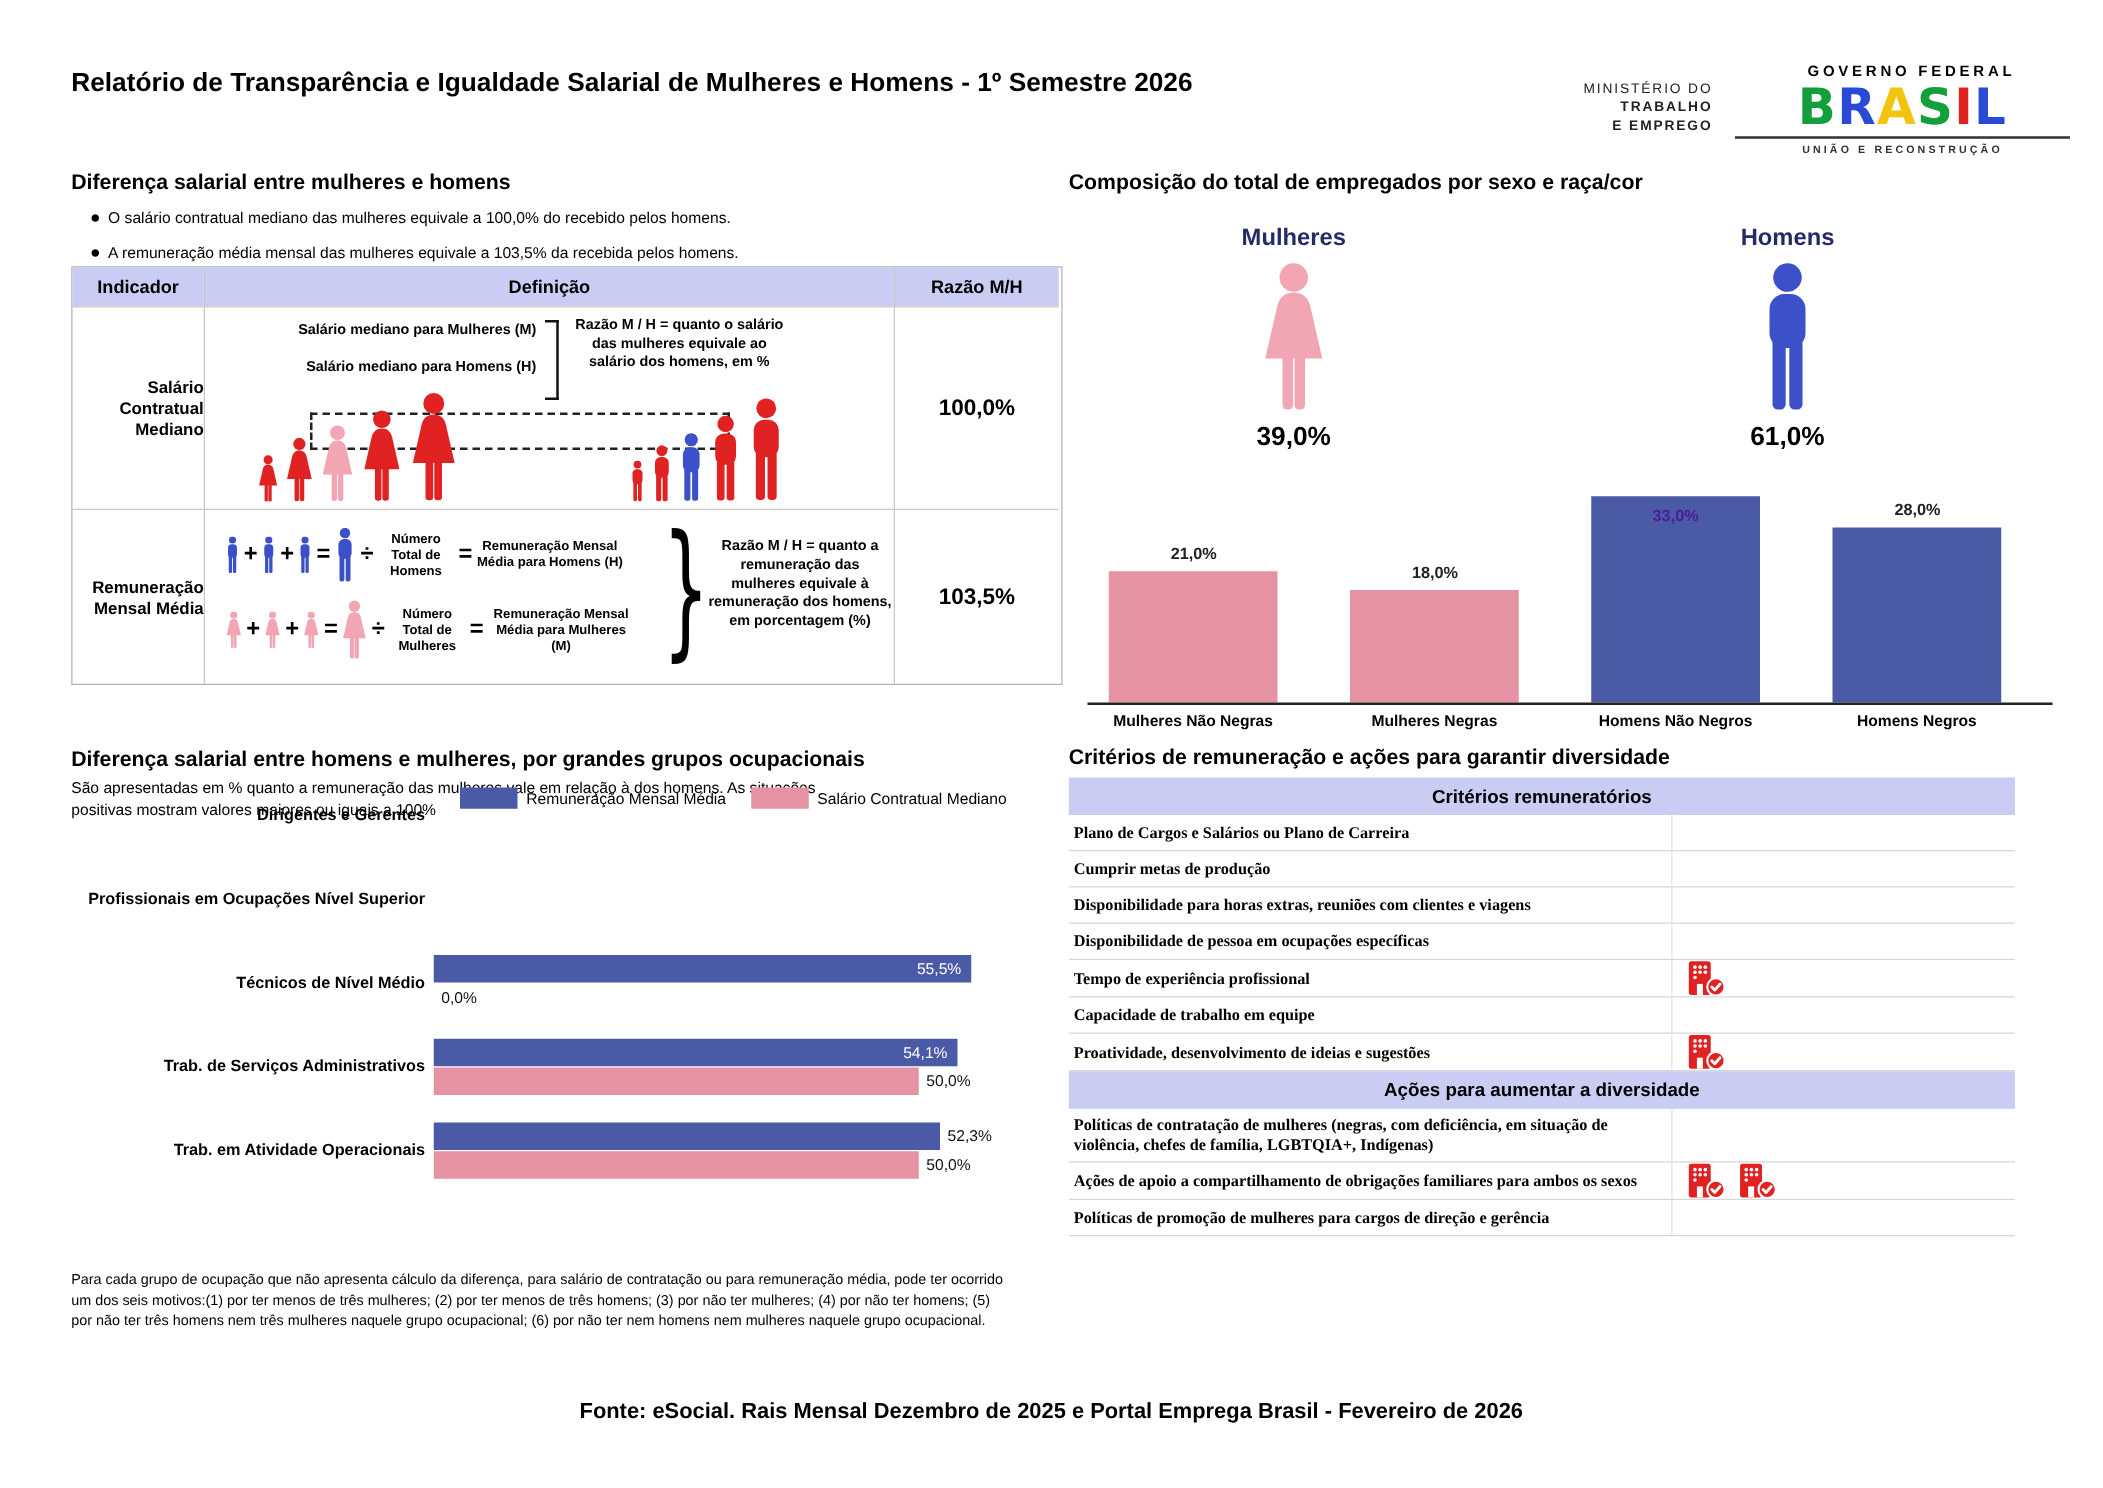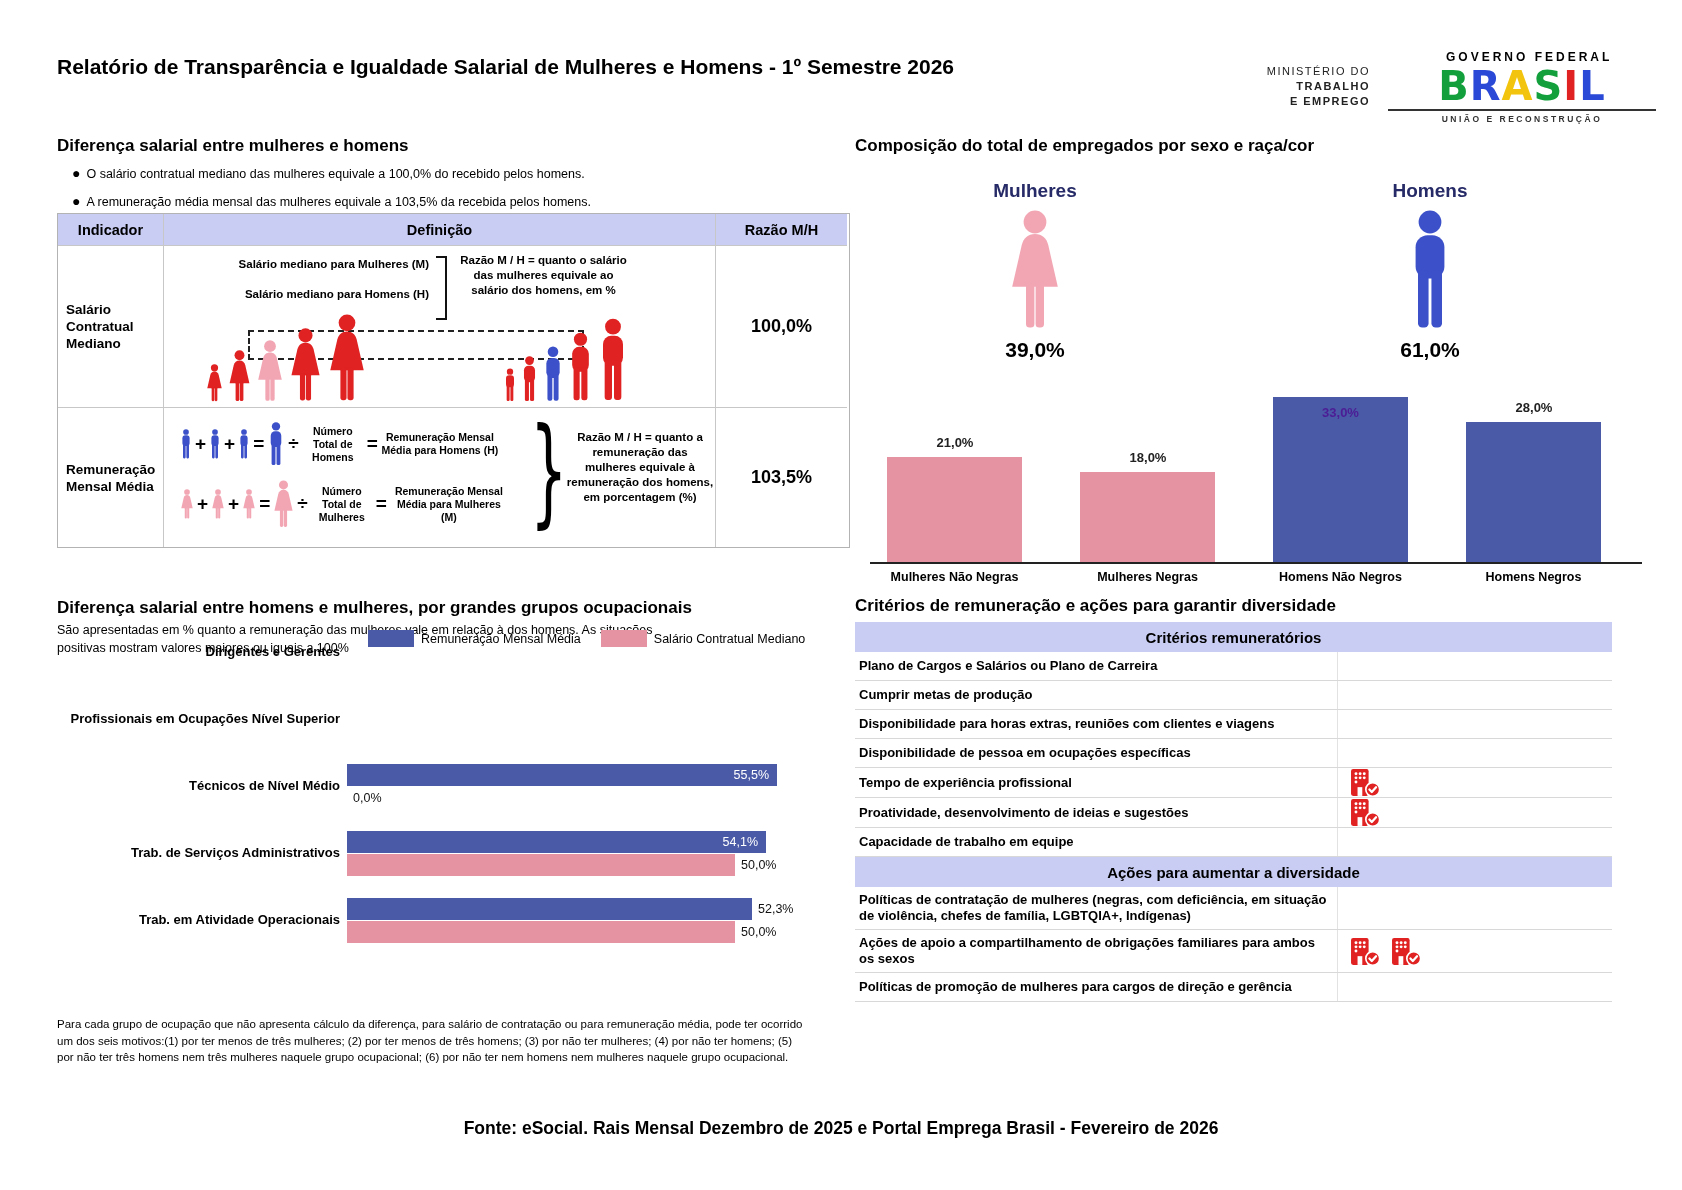--- a/index.html
+++ b/index.html
@@ -19,21 +19,21 @@
               font-weight:600;letter-spacing:2.5px;color:#333;}
   
   .h2{font-size:17px;font-weight:bold;}
   
   .bullets{left:72px;top:160px;font-size:12.5px;line-height:27px;}
   .bullets .dot{font-size:14px;margin-right:6px;}
   
   .ind-table{left:57px;top:213px;width:791px;border:1px solid #b3b3b3;background:#fff;}
   .tr{display:grid;grid-template-columns:105px 552px 132px;}
   .td{border-left:1px solid #c7c7c7;border-top:1px solid #c7c7c7;position:relative;}
-  .tr .td:first-child{border-left:none;}
+  .tr .td:first-child{border-left:none;text-align:right;}
   .tr.head .td{border-top:none;background:#c9cdf4;height:31px;display:flex;align-items:center;
                justify-content:center;font-weight:bold;font-size:14.5px;}
   .cell-ind{display:flex;align-items:center;padding-left:8px;font-weight:bold;font-size:13.5px;line-height:17px;}
   .cell-ratio{display:flex;align-items:center;justify-content:center;font-weight:bold;font-size:18px;}
   .r1{height:162px;} .r2{height:140px;}
   .deflbl{position:absolute;left:55px;width:210px;text-align:right;font-weight:bold;font-size:11.5px;}
   .bracket{position:absolute;left:272px;top:10px;width:9px;height:60px;
            border-top:2px solid #111;border-right:2px solid #111;border-bottom:2px solid #111;}
   .defnote{position:absolute;font-weight:bold;font-size:11.5px;line-height:15px;text-align:center;}
   .pgroup{position:absolute;bottom:5px;display:flex;align-items:flex-end;gap:5px;}
@@ -64,21 +64,21 @@
   .comp-bars{left:870px;top:393px;width:772px;height:200px;}
   .cbar{position:absolute;width:135px;}
   .cbar-lab{position:absolute;width:175px;text-align:center;font-size:13px;font-weight:bold;color:#222;}
   .cbar-lab.inside{color:#4c1d95;width:135px;}
   .caxis{position:absolute;left:0;top:169px;width:772px;height:2px;background:#222;}
   .ccat{position:absolute;top:177px;width:190px;text-align:center;font-weight:bold;font-size:12.5px;}
   
   .crit-table{left:855px;top:622px;width:757px;}
   .crit-head{background:#c9cdf4;height:30px;display:flex;align-items:center;justify-content:center;
              font-weight:bold;font-size:15px;}
-  .crit-row{display:flex;align-items:center;border-bottom:1px solid #d8d8d8;min-height:28px;}
+  .crit-row{display:flex;align-items:center;border-bottom:1px solid #d8d8d8;min-height:28px;font-family:Liberation Serif, serif;}
   .crit-lbl{width:468px;padding:5px 10px 5px 4px;font-weight:bold;font-size:13px;line-height:16px;}
   .crit-icons{flex:1;align-self:stretch;border-left:1px solid #e2e2e2;display:flex;align-items:center;
               gap:10px;padding-left:12px;}
   
   .footer{left:0;top:1118px;width:1682px;text-align:center;font-size:17.5px;font-weight:bold;}
 </style>
 </head>
 <body>
 
 <svg width="0" height="0" style="position:absolute" aria-hidden="true">
@@ -332,30 +332,30 @@
       </div>
       <div class="crit-row">
         <div class="crit-lbl">Tempo de experiência profissional</div>
         <div class="crit-icons">
           <svg width="31" height="29" style="color: rgb(224, 34, 34);">
             <use href="#bcheck" xlink:href="#bcheck"></use>
           </svg>
         </div>
       </div>
       <div class="crit-row">
+        <div class="crit-lbl">Capacidade de trabalho em equipe</div>
+        <div class="crit-icons"></div>
+      </div>
+      <div class="crit-row">
         <div class="crit-lbl">Proatividade, desenvolvimento de ideias e sugestões</div>
         <div class="crit-icons">
           <svg width="31" height="29" style="color: rgb(224, 34, 34);">
             <use href="#bcheck" xlink:href="#bcheck"></use>
           </svg>
         </div>
-      </div>
-      <div class="crit-row">
-        <div class="crit-lbl">Capacidade de trabalho em equipe</div>
-        <div class="crit-icons"></div>
       </div>
       <div class="crit-head">Ações para aumentar a diversidade</div>
       <div class="crit-row">
         <div class="crit-lbl">Políticas de contratação de mulheres (negras, com deficiência, em situação de violência, chefes de família, LGBTQIA+, Indígenas)</div>
         <div class="crit-icons"></div>
       </div>
       <div class="crit-row">
         <div class="crit-lbl">Ações de apoio a compartilhamento de obrigações familiares para ambos os sexos</div>
         <div class="crit-icons">
           <svg width="31" height="29" style="color: rgb(224, 34, 34);">

